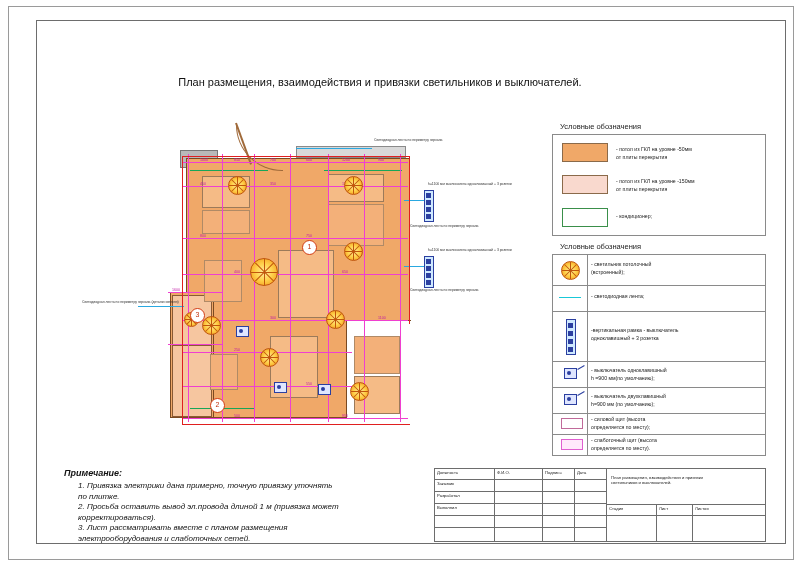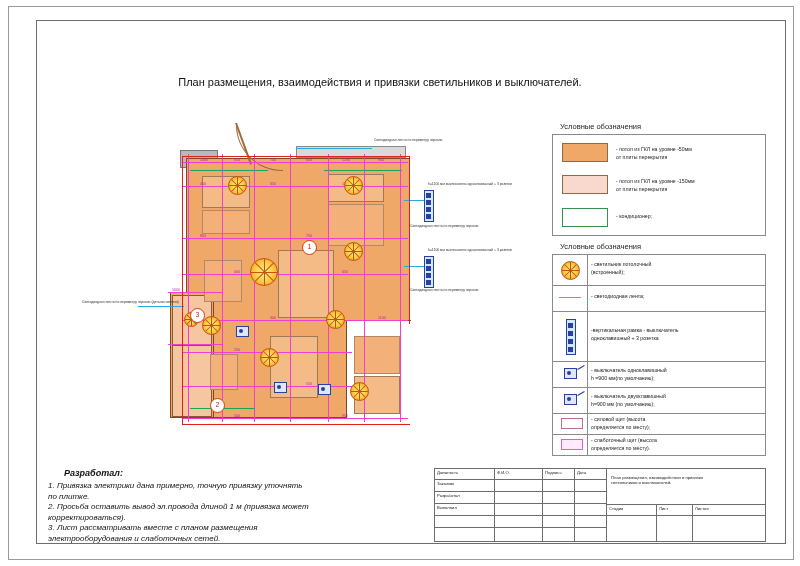--- a/index.html
+++ b/index.html
@@ -62,21 +62,21 @@
   .leg-text{position:absolute;font-size:5.2px;color:#222;line-height:1.45;white-space:pre-line;}
 
   
   .lt{position:absolute;left:552px;top:254px;width:212px;height:200px;border:1px solid #8a8a8a;}
   .lt-row{position:absolute;left:0;width:212px;border-bottom:1px solid #8a8a8a;}
   .lt-sep{position:absolute;top:0;bottom:0;left:34px;width:1px;background:#8a8a8a;}
   .lt-txt{position:absolute;left:38px;font-size:5.2px;color:#222;line-height:1.45;white-space:pre-line;}
 
   
   .notes-title{position:absolute;left:64px;top:468px;font-size:9px;font-weight:700;color:#111;font-style:italic;}
-  .notes-body{position:absolute;left:48px;top:481px;width:360px;font-size:8px;color:#111;font-style:italic;line-height:1.32;white-space:pre-line;}
+  .notes-body{position:absolute;left:78px;top:481px;width:360px;font-size:8px;color:#111;font-style:italic;line-height:1.32;white-space:pre-line;}
 
   
   .stamp{position:absolute;left:434px;top:468px;width:330px;height:72px;border:1px solid #6d6d6d;}
   .stamp div.cell{position:absolute;border-right:1px solid #6d6d6d;border-bottom:1px solid #6d6d6d;font-size:4.2px;color:#222;padding:1px 2px;box-sizing:border-box;overflow:hidden;line-height:1.2;}
   .stamp div.nb{border-bottom:none;}
   .stamp div.nr{border-right:none;}
 </style>
 </head>
 <body>
 
@@ -306,21 +306,21 @@
     <div class="lt-txt" style="top:112px;">- выключатель одноклавишный
 h =900 мм(по умолчанию);</div>
     <div class="lt-txt" style="top:138px;">- выключатель двухклавишный
 h=900 мм (по умолчанию);</div>
     <div class="lt-txt" style="top:161px;">- силовой щит (высота
 определяется по месту);</div>
     <div class="lt-txt" style="top:182px;">- слаботочный щит (высота
 определяется по месту).</div>
   </div>
 
-  <div class="notes-title">Разработал:</div>
+  <div class="notes-title">Примечание:</div>
   <div class="notes-body">1. Привязка электрики дана  примерно, точную привязку уточнять
 по плитке.
 2. Просьба оставить вывод эл.провода длиной 1 м (привязка может
 корректироваться).
 3. Лист рассматривать вместе с планом размещения
 электрооборудования и слаботочных сетей.</div>
 
   <div class="stamp">
 
     <div class="cell" style="left:0;top:0;width:60px;height:11px;">Должность</div>

